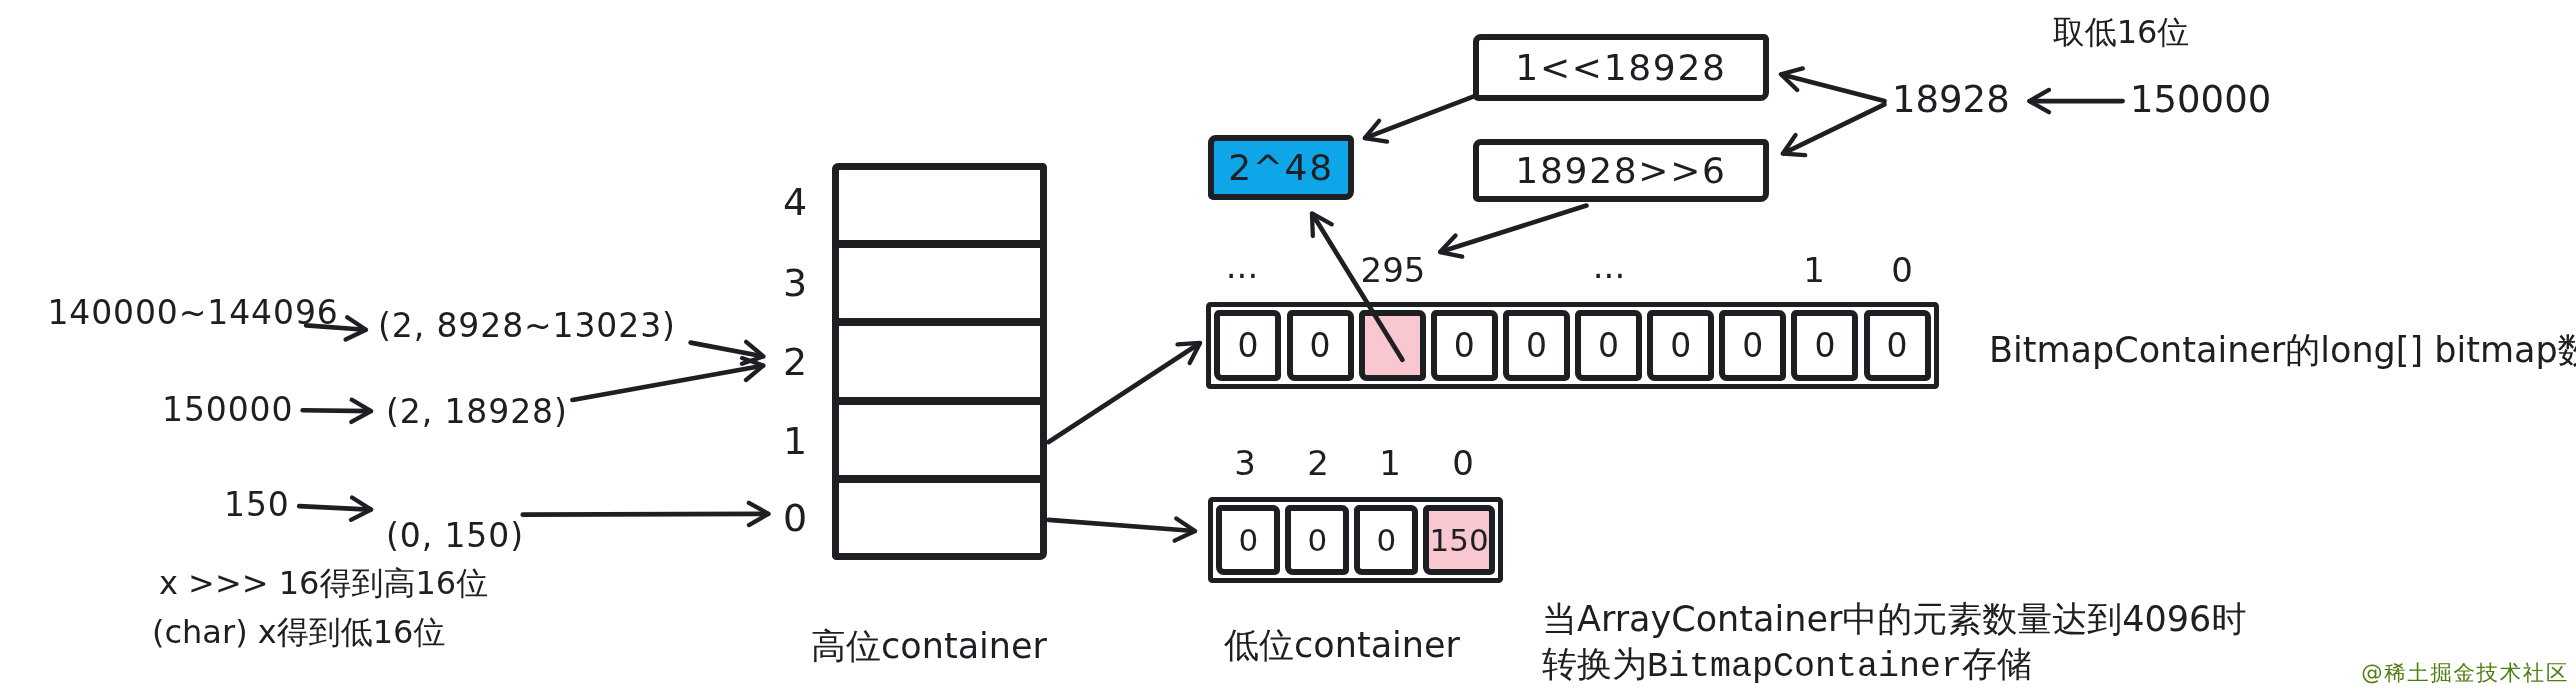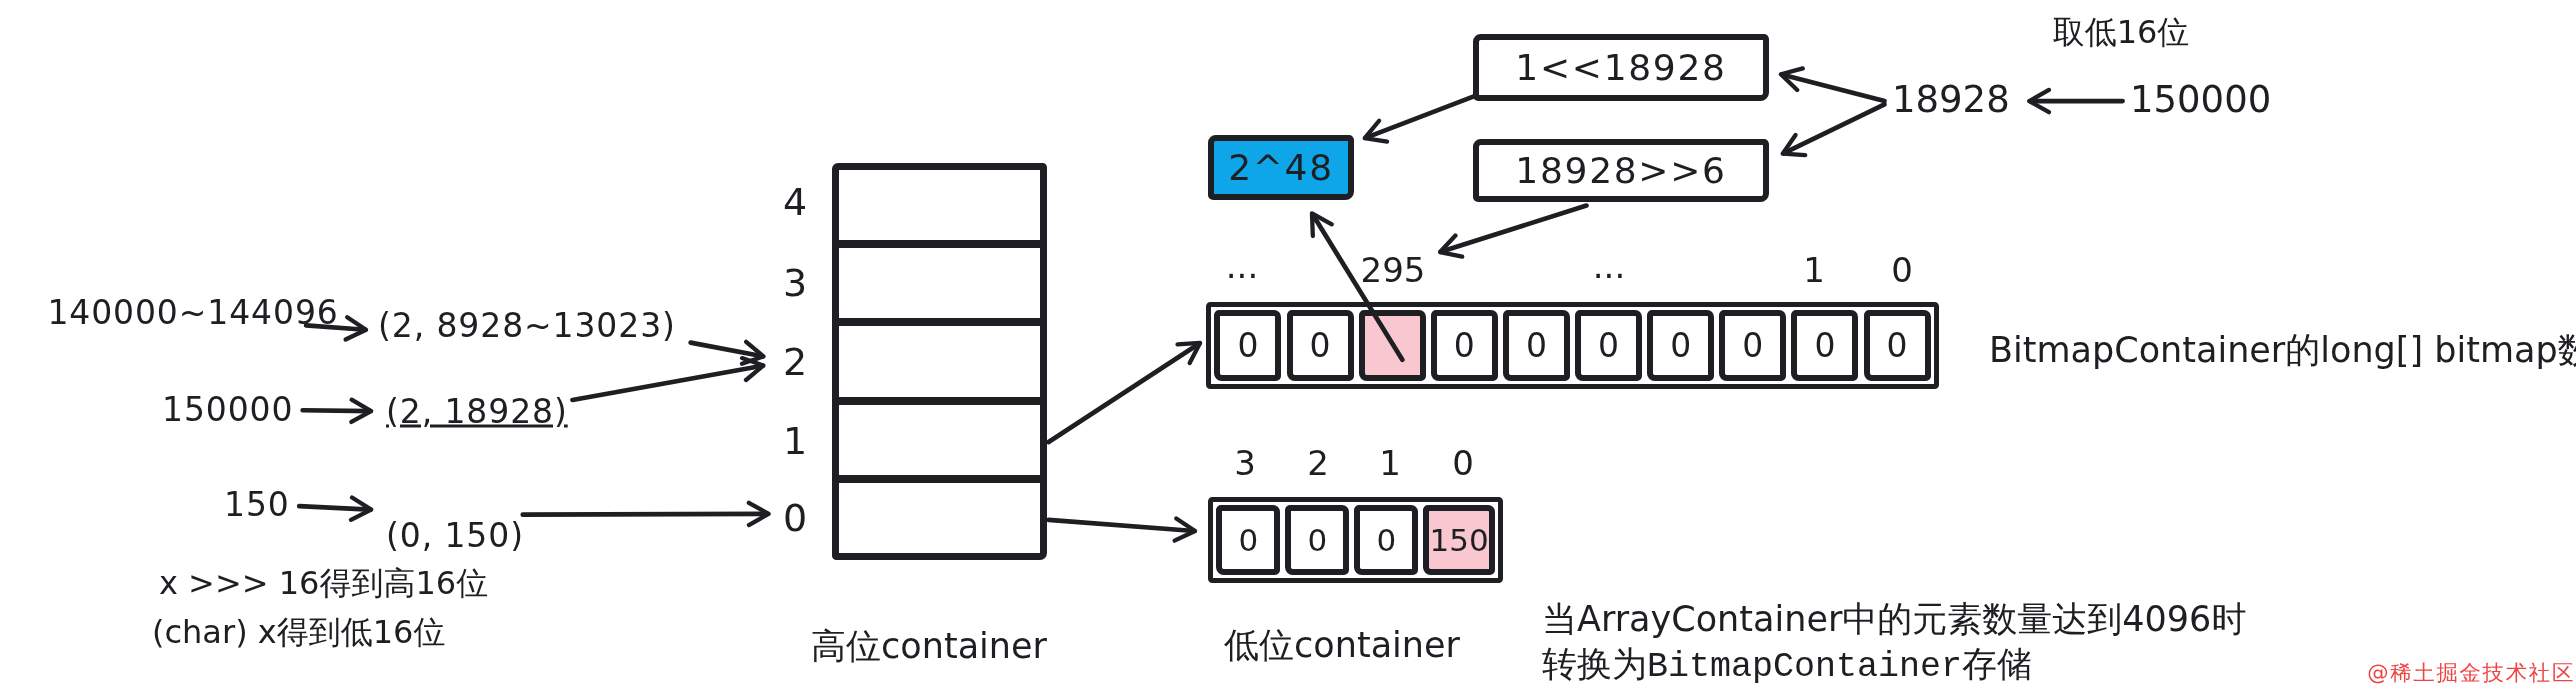--- a/index.html
+++ b/index.html
@@ -50,34 +50,34 @@
   .hand-box{
     position:absolute;box-sizing:border-box;
     border:6px solid #1e1f23;border-radius:7.7px 5.1px 8.6px 5.1px;
     display:flex;align-items:center;justify-content:center;background:#fff;
   }
   #box-shift-left{left:1473px;top:34px;width:296px;height:67px;}
   #box-shift-right{left:1473px;top:139px;width:296px;height:63px;}
   #box-power{left:1208px;top:135px;width:146px;height:65px;background:#0ea5e9;}
 
   #watermark{
-    position:absolute;right:1px;bottom:5.1px;
-    font-size:21.4px;color:#ef4444;letter-spacing:1.7px;
+    position:absolute;right:7px;bottom:5.1px;
+    font-size:21.4px;color:#4d7c0f;letter-spacing:1.7px;
   }
   svg.overlay{position:absolute;left:0;top:0;pointer-events:none;}
 </style>
 </head>
 <body>
 
 <div id="canvas">
 
   <span class="lft f-map" style="left:15.4px;top:312px;margin-left:32px;">140000~144096</span>
   <span class="lft f-map" style="left:378px;top:325px;text-align:center;">(2, 8928~13023)</span>
   <span class="lft f-map" style="left:162px;top:409px;">150000</span>
-  <span class="lft f-map" style="left:386px;top:411px;text-decoration:underline;">(2, 18928)</span>
+  <span class="lft f-map" style="left:386px;top:411px;">(2, 18928)</span>
   <span class="lft f-map" style="left:224px;top:504px;">150</span>
   <span class="lft f-map" style="left:386px;top:507px;margin-top:28px;">(0, 150)</span>
 
   <span class="lft f-note" style="left:159px;top:584px;">x &gt;&gt;&gt; 16得到高16位</span>
   <span class="lft f-note" style="left:152px;top:633px;">(char) x得到低16位</span>
 
   <div class="stack">
     <div class="stack-row"></div>
     <div class="stack-row"></div>
     <div class="stack-row"></div>

